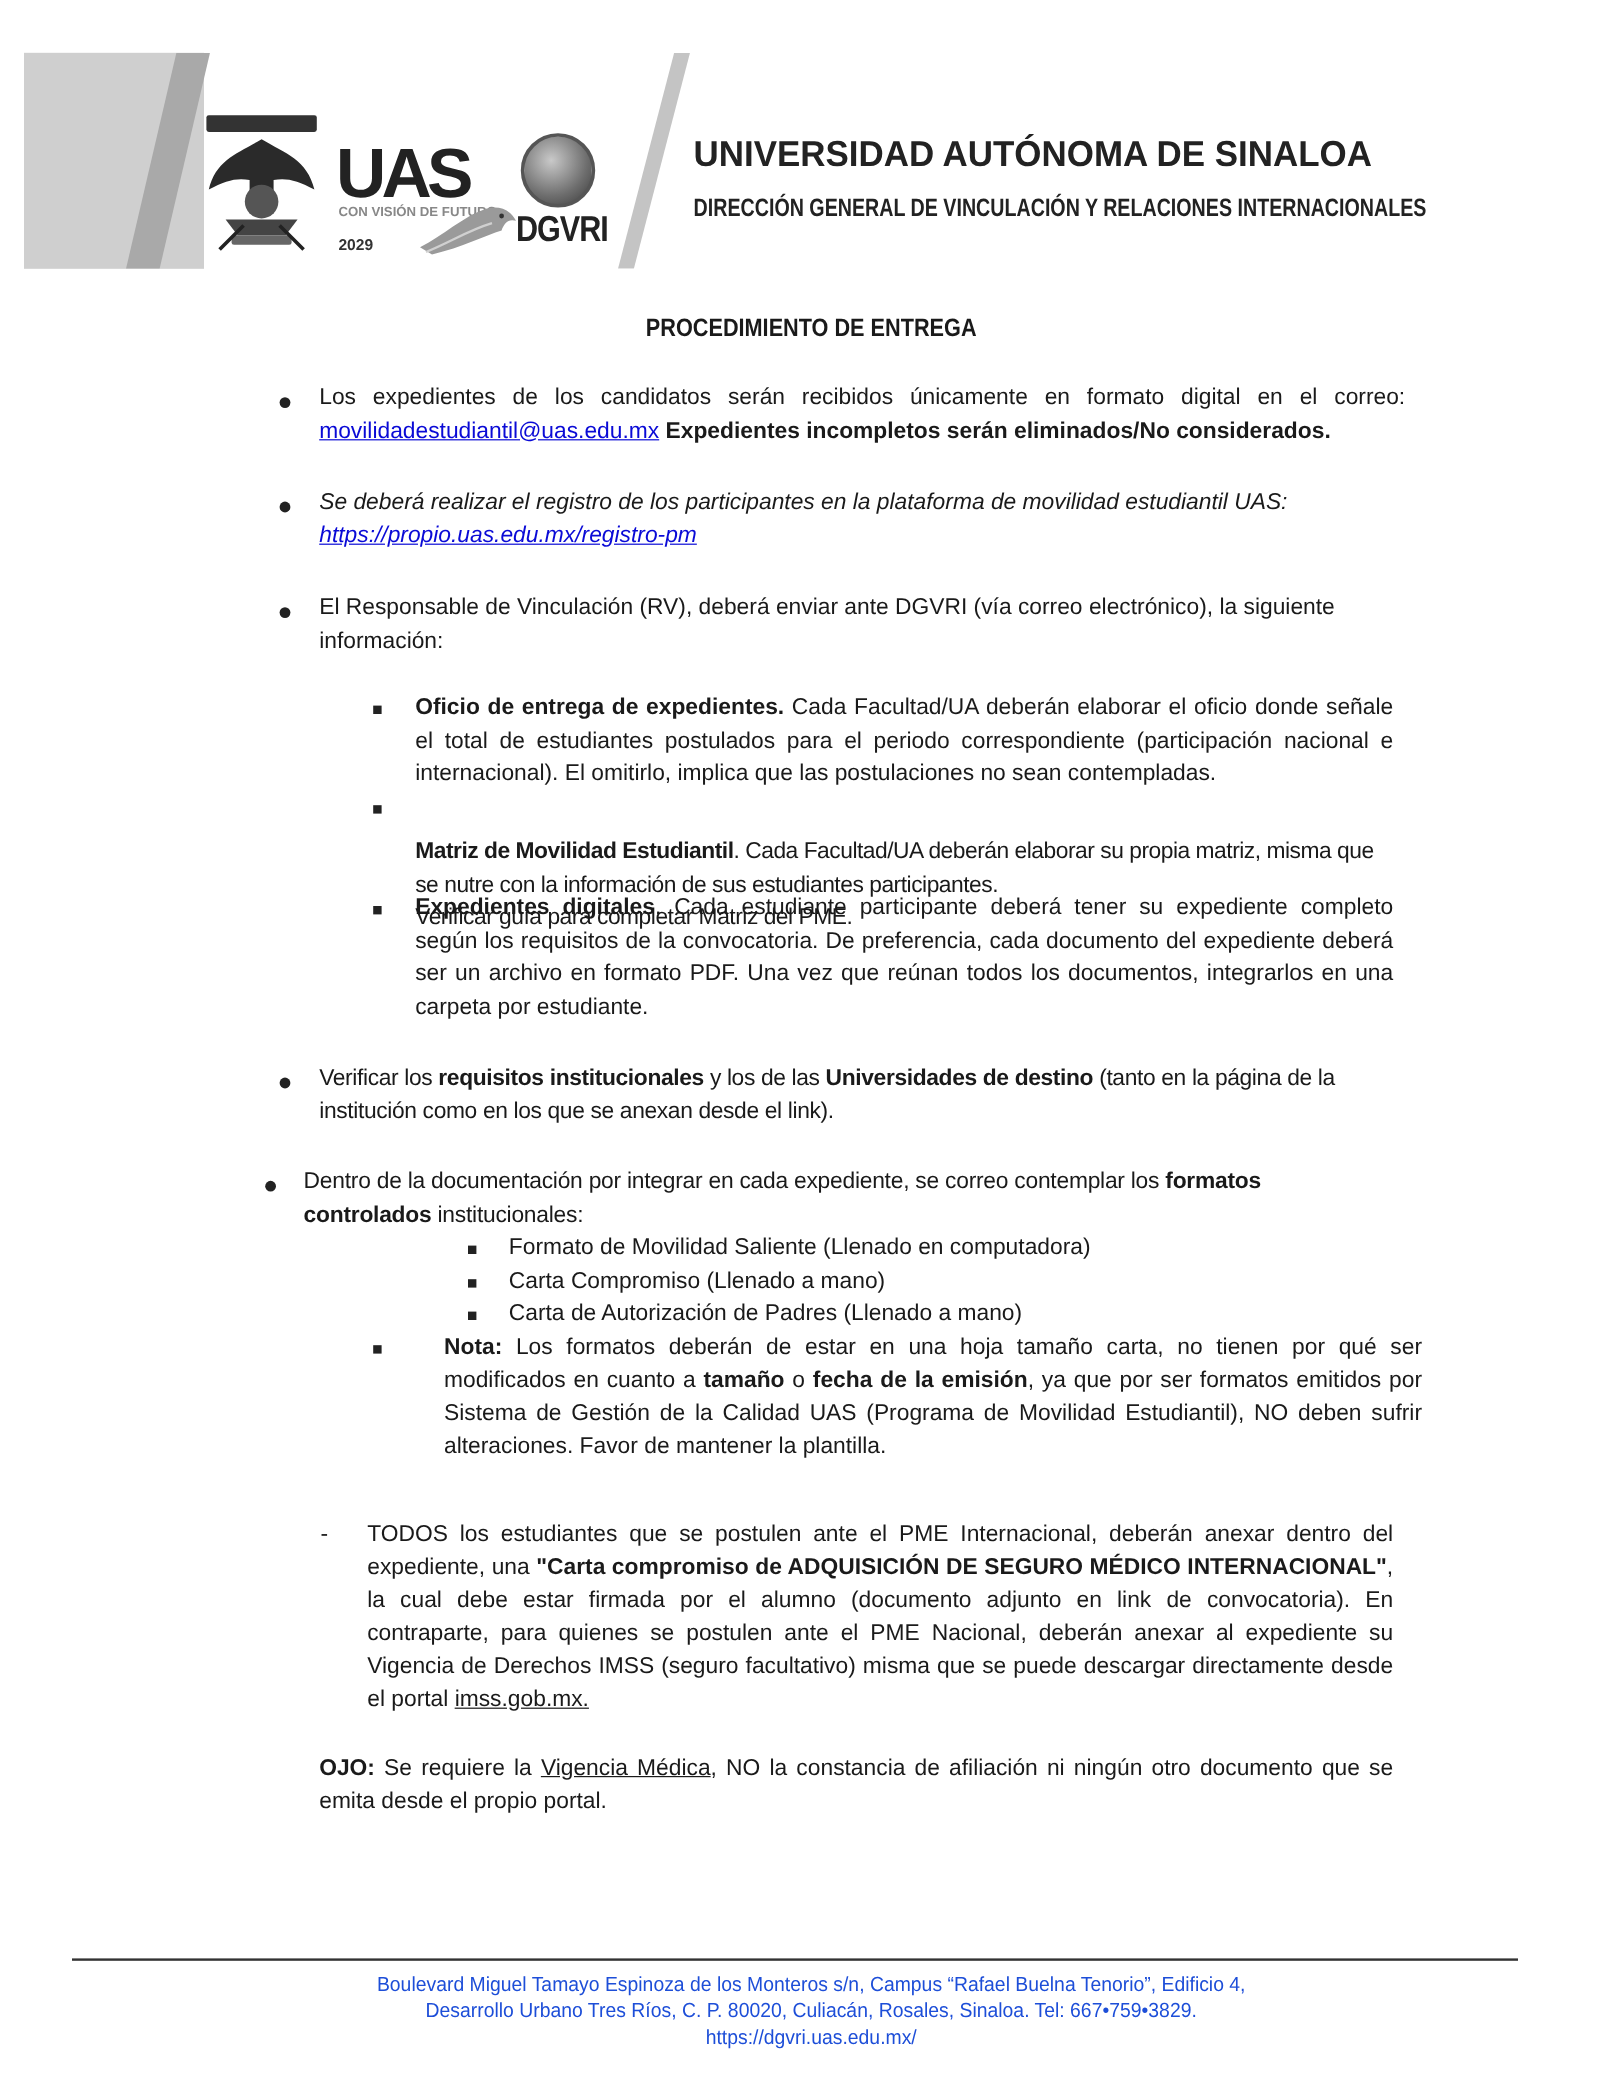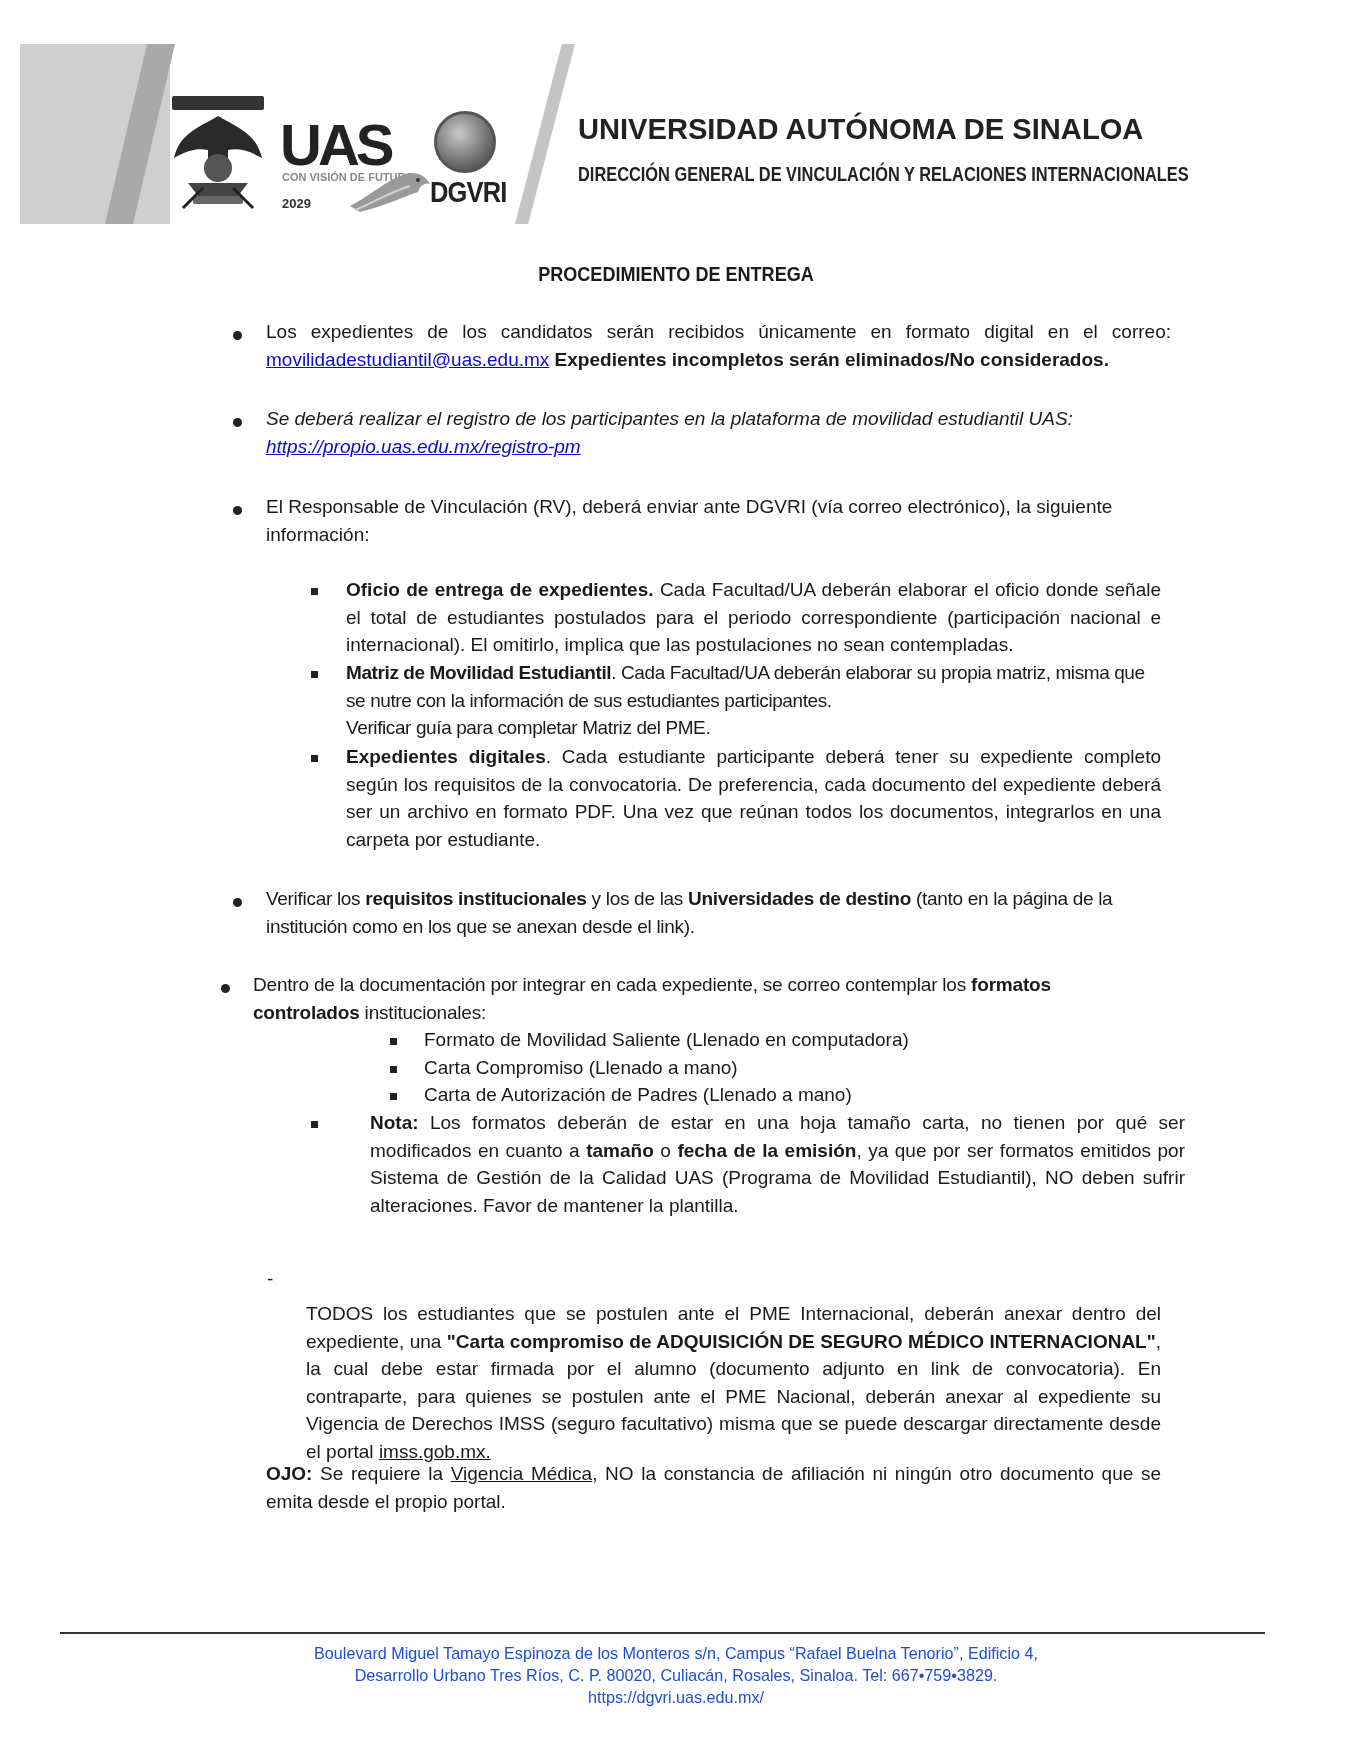--- a/index.html
+++ b/index.html
@@ -94,21 +94,21 @@
 
 <div class="dot" style="left:233px; top:506px;"></div>
 <div class="p" style="left:266px; top:493px; width:880px;">El Responsable de Vinculación (RV), deberá enviar ante DGVRI (vía correo electrónico), la siguiente información:</div>
 
 <div class="sq" style="left:311px; top:588px;"></div>
 <div class="p justify" style="left:346px; top:576px; width:815px;">
   <b>Oficio de entrega de expedientes.</b><span> Cada Facultad/UA deberán elaborar el oficio donde señale el total de estudiantes postulados para el periodo correspondiente (participación nacional e internacional). El omitirlo, implica que las postulaciones no sean contempladas.</span>
 </div>
 
 <div class="sq" style="left:311px; top:671px;"></div>
-<div class="p" style="left:346px; top:659px; width:815px; letter-spacing:-0.4px;">
+<div class="p" style="left:346px; top:696px; width:815px; letter-spacing:-0.4px;">
   <b>Matriz de Movilidad Estudiantil</b><span>. Cada Facultad/UA deberán elaborar su propia matriz, misma que se nutre con la información de sus estudiantes participantes.</span><br>
   <span>Verificar guía para completar Matriz del PME.</span>
 </div>
 
 <div class="sq" style="left:311px; top:755px;"></div>
 <div class="p justify" style="left:346px; top:743px; width:815px;">
   <b>Expedientes digitales</b><span>. Cada estudiante participante deberá tener su expediente completo según los requisitos de la convocatoria. De preferencia, cada documento del expediente deberá ser un archivo en formato PDF. Una vez que reúnan todos los documentos, integrarlos en una carpeta por estudiante.</span>
 </div>
 
 <div class="dot" style="left:233px; top:898px;"></div>
@@ -127,21 +127,21 @@
 <div class="p" style="left:424px; top:1054px;">Carta Compromiso (Llenado a mano)</div>
 <div class="sq" style="left:390px; top:1093px;"></div>
 <div class="p" style="left:424px; top:1081px;">Carta de Autorización de Padres (Llenado a mano)</div>
 
 <div class="sq" style="left:311px; top:1121px;"></div>
 <div class="p justify" style="left:346px; top:1109px; width:815px;margin-left:24px;">
   <b>Nota:</b><span> Los formatos deberán de estar en una hoja tamaño carta, no tienen por qué ser modificados en cuanto a </span><b>tamaño</b><span> o </span><b>fecha de la emisión</b><span>, ya que por ser formatos emitidos por Sistema de Gestión de la Calidad UAS (Programa de Movilidad Estudiantil), NO deben sufrir alteraciones. Favor de mantener la plantilla.</span>
 </div>
 
 <div class="p" style="left:267px; top:1265px;">-</div>
-<div class="p justify" style="left:306px; top:1265px; width:855px;margin-top:35px;">
+<div class="p justify" style="left:306px; top:1265px; width:855px;">
   <span>TODOS los estudiantes que se postulen ante el PME Internacional, deberán anexar dentro del expediente, una </span><b>"Carta compromiso de ADQUISICIÓN DE SEGURO MÉDICO INTERNACIONAL"</b><span>, la cual debe estar firmada por el alumno (documento adjunto en link de convocatoria). En contraparte, para quienes se postulen ante el PME Nacional, deberán anexar al expediente su Vigencia de Derechos IMSS (seguro facultativo) misma que se puede descargar directamente desde el portal </span><span class="u">imss.gob.mx.</span>
 </div>
 
 <div class="p justify" style="left:266px; top:1460px; width:895px;">
   <b>OJO:</b><span> Se requiere la </span><span class="u">Vigencia Médica</span><span>, NO la constancia de afiliación ni ningún otro documento que se emita desde el propio portal.</span>
 </div>
 
 <div class="footer-line"></div>
 <div class="footer">
   <div>Boulevard Miguel Tamayo Espinoza de los Monteros s/n, Campus “Rafael Buelna Tenorio”, Edificio 4,</div>

